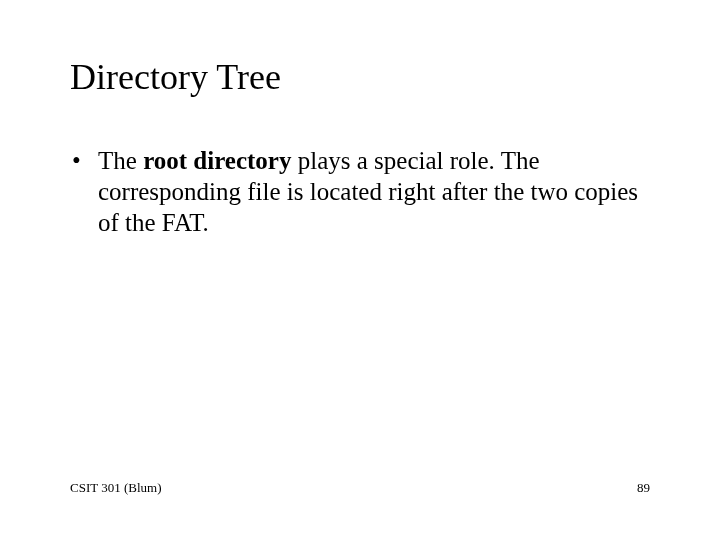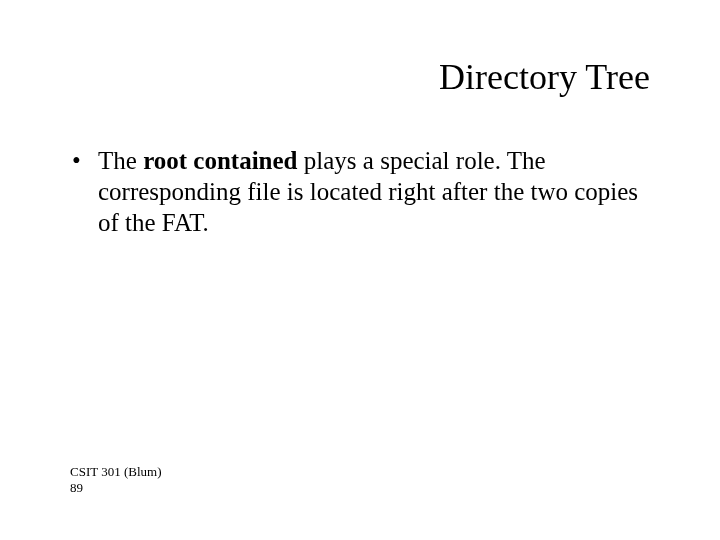--- a/index.html
+++ b/index.html
@@ -6,21 +6,21 @@
     body {
       width: 720px;
       height: 540px;
       background: #fff;
       font-family: "Times New Roman", Times, serif;
       color: #000;
       position: relative;
       padding: 48px 70px 0 70px;
     }
     .title {
-      text-align: right;
+      text-align: left;
       font-size: 36px;
       font-weight: 400;
       margin-top: 8px;
       margin-bottom: 48px;
     }
     .bullets {
       list-style: none;
       padding-left: 0;
     }
     .bullets li {
@@ -39,30 +39,29 @@
     }
     .bold { font-weight: 700; }
     .footer {
       position: absolute;
       bottom: 44px;
       left: 70px;
       right: 70px;
       display: flex;
       justify-content: space-between;
       font-size: 13px;
-      flex-direction: column;
     }
   </style>
 </head>
 <body>
 
 <h1 class="title">Directory Tree</h1>
 
 <ul class="bullets">
   <li>
-    <span>The </span><span class="bold">root contained</span><span> plays a special role.  The corresponding file is located right after the two copies of the FAT.</span>
+    <span>The </span><span class="bold">root directory</span><span> plays a special role.  The corresponding file is located right after the two copies of the FAT.</span>
   </li>
 </ul>
 
 <div class="footer">
   <span>CSIT 301 (Blum)</span>
   <span>89</span>
 </div>
 
 </body></html>

